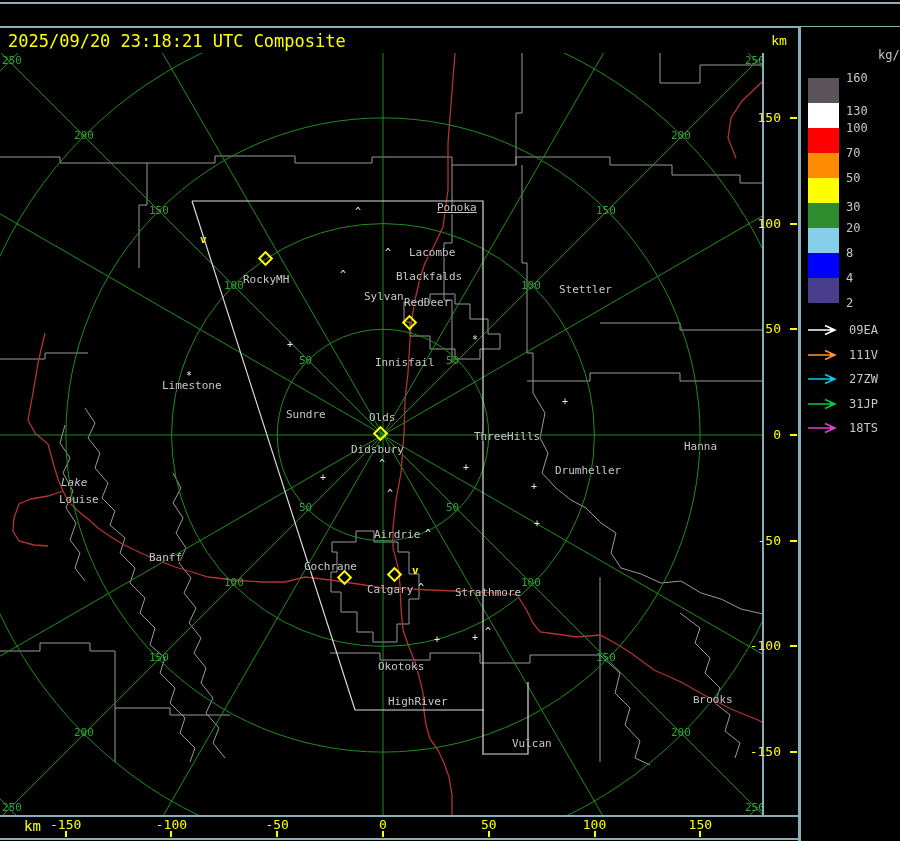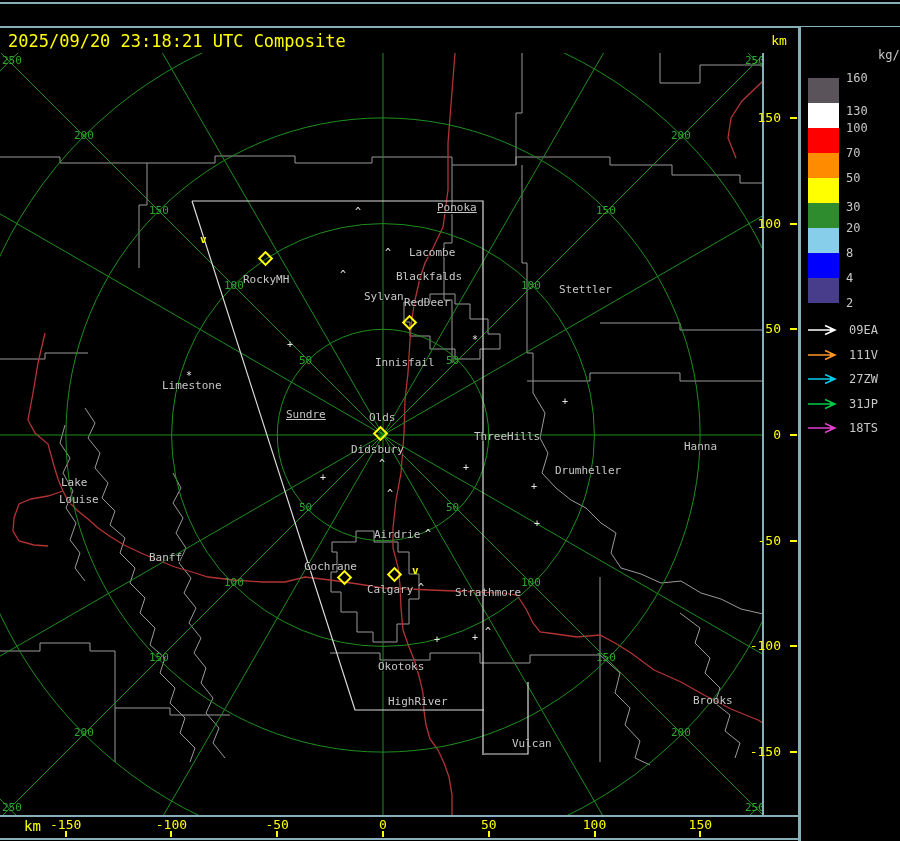--- a/index.html
+++ b/index.html
@@ -137,37 +137,37 @@
     <div id="map-labels">
         <div class="city" style="left: 437px; top: 149px; text-decoration: underline;">Ponoka</div>
         <div class="city" style="left: 409px; top: 194px;">Lacombe</div>
         <div class="city" style="left: 396px; top: 218px;">Blackfalds</div>
         <div class="city" style="left: 364px; top: 238px;">Sylvan</div>
         <div class="city" style="left: 404px; top: 244px;">RedDeer</div>
         <div class="city" style="left: 243px; top: 221px;">RockyMH</div>
         <div class="city" style="left: 559px; top: 231px;">Stettler</div>
         <div class="city" style="left: 375px; top: 304px;">Innisfail</div>
         <div class="city" style="left: 162px; top: 327px;">Limestone</div>
-        <div class="city" style="left: 286px; top: 356px; text-decoration: underline;">Sundre</div>
+        <div class="city" style="left: 286px; top: 356px;">Sundre</div>
         <div class="city" style="left: 369px; top: 359px;">Olds</div>
         <div class="city" style="left: 351px; top: 391px;">Didsbury</div>
         <div class="city" style="left: 474px; top: 378px;">ThreeHills</div>
         <div class="city" style="left: 684px; top: 388px;">Hanna</div>
         <div class="city" style="left: 555px; top: 412px;">Drumheller</div>
-        <div class="city" style="left: 61px; top: 424px;">Lake</div>
+        <div class="city" style="left: 61px; top: 424px; font-style: italic;">Lake</div>
         <div class="city" style="left: 59px; top: 441px;">Louise</div>
         <div class="city" style="left: 149px; top: 499px;">Banff</div>
         <div class="city" style="left: 374px; top: 476px;">Airdrie</div>
         <div class="city" style="left: 304px; top: 508px;">Cochrane</div>
         <div class="city" style="left: 367px; top: 531px;">Calgary</div>
         <div class="city" style="left: 455px; top: 534px; text-align: center;">Strathmore</div>
         <div class="city" style="left: 378px; top: 608px;">Okotoks</div>
         <div class="city" style="left: 388px; top: 643px;">HighRiver</div>
         <div class="city" style="left: 512px; top: 685px;">Vulcan</div>
-        <div class="city" style="left: 693px; top: 642px;">Brooks</div>
+        <div class="city" style="left: 693px; top: 642px; font-family: Liberation Mono, monospace;">Brooks</div>
       </div>
     <div id="map-markers">
         <div class="diamond" style="left: 375px; top: 375px;"></div>
         <div class="diamond" style="left: 404px; top: 264px;"></div>
         <div class="diamond" style="left: 260px; top: 200px;"></div>
         <div class="diamond" style="left: 339px; top: 519px;"></div>
         <div class="diamond" style="left: 389px; top: 516px;"></div>
         <div class="varrow" style="left: 200px; top: 181px;">v</div>
         <div class="varrow" style="left: 412px; top: 512px;">v</div>
         <div class="glyph" style="left: 287px; top: 287px;">+</div>

